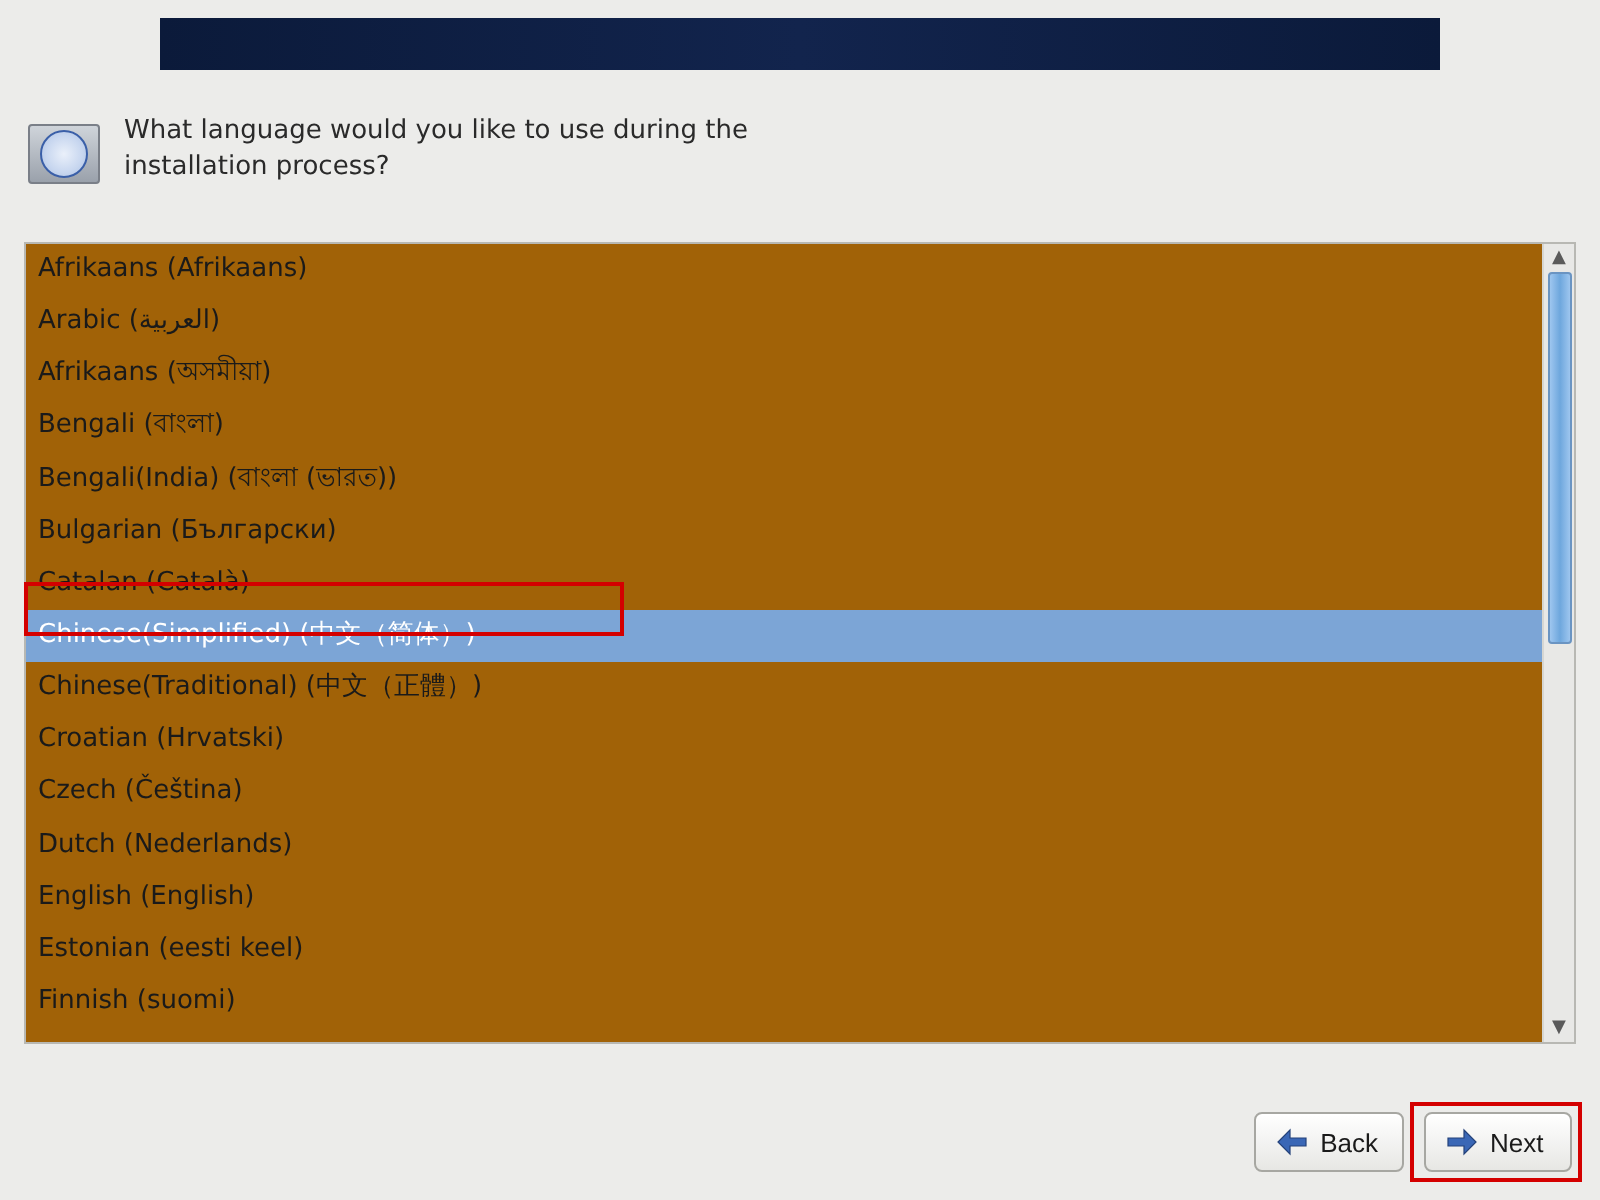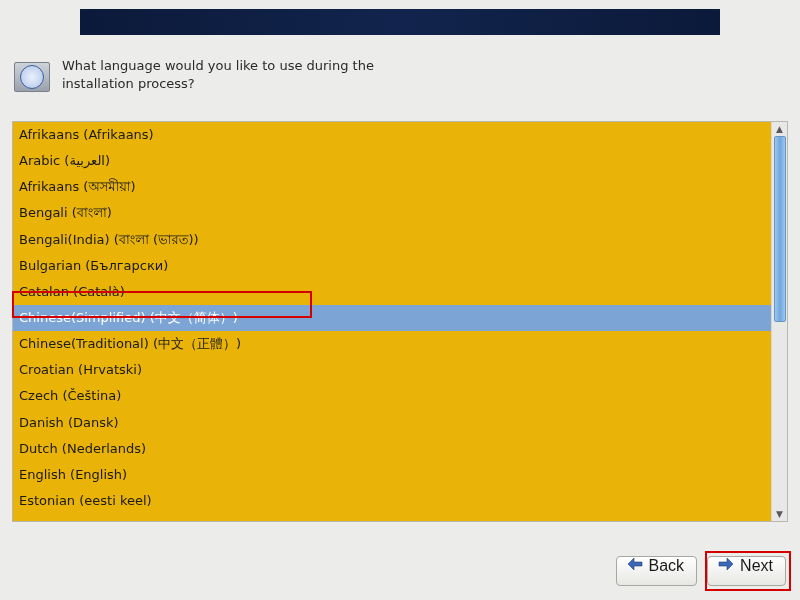--- a/index.html
+++ b/index.html
@@ -53,21 +53,21 @@
       color: #2a2a2a;
       width: 360px;
     }
     .listbox-wrap {
       position: absolute;
       top: 121px;
       left: 12px;
       width: 776px;
       height: 401px;
       border: 1px solid #b8b8b3;
-      background: #eab308;
+      background: #a16207;
       display: flex;
     }
     .listbox {
       flex: 1;
       overflow: hidden;
       position: relative;
     }
     .item {
       padding: 3px 6px 3px 6px;
       line-height: 1.55;
@@ -117,23 +117,23 @@
       gap: 10px;
     }
     .btn {
       min-width: 74px;
       height: 30px;
       padding: 0 12px 0 10px;
       background: linear-gradient(#ffffff, #e7e7e4);
       border: 1px solid #a7a7a2;
       border-radius: 4px;
       display: flex;
-      align-items: flex-start;
+      align-items: center;
       gap: 6px;
-      font-size: 16px;
+      font-size: 13px;
       color: #1a1a1a;
       cursor: pointer;
       box-shadow: inset 0 1px 0 #fff;
     }
     .btn svg { display: block; }
     .highlight-next {
       position: absolute;
       border: 2px solid #d40000;
       pointer-events: none;
       right: 9px;
@@ -164,21 +164,20 @@
       <div class="item">Arabic (العربية)</div>
       <div class="item">Afrikaans (অসমীয়া)</div>
       <div class="item">Bengali (বাংলা)</div>
       <div class="item">Bengali(India) (বাংলা (ভারত))</div>
       <div class="item">Bulgarian (Български)</div>
       <div class="item">Catalan (Català)</div>
       <div class="item selected">Chinese(Simplified) (中文（简体）)</div>
       <div class="item">Chinese(Traditional) (中文（正體）)</div>
       <div class="item">Croatian (Hrvatski)</div>
       <div class="item">Czech (Čeština)</div>
-      <div class="item">Danish (Dansk)</div>
       <div class="item">Dutch (Nederlands)</div>
       <div class="item">English (English)</div>
       <div class="item">Estonian (eesti keel)</div>
       <div class="item">Finnish (suomi)</div>
     </div>
   <div class="scrollbar">
     <div class="scroll-arrow">▲</div>
     <div class="scroll-thumb"></div>
     <div class="scroll-arrow" style="position:absolute;bottom:0;">▼</div>
   </div>

